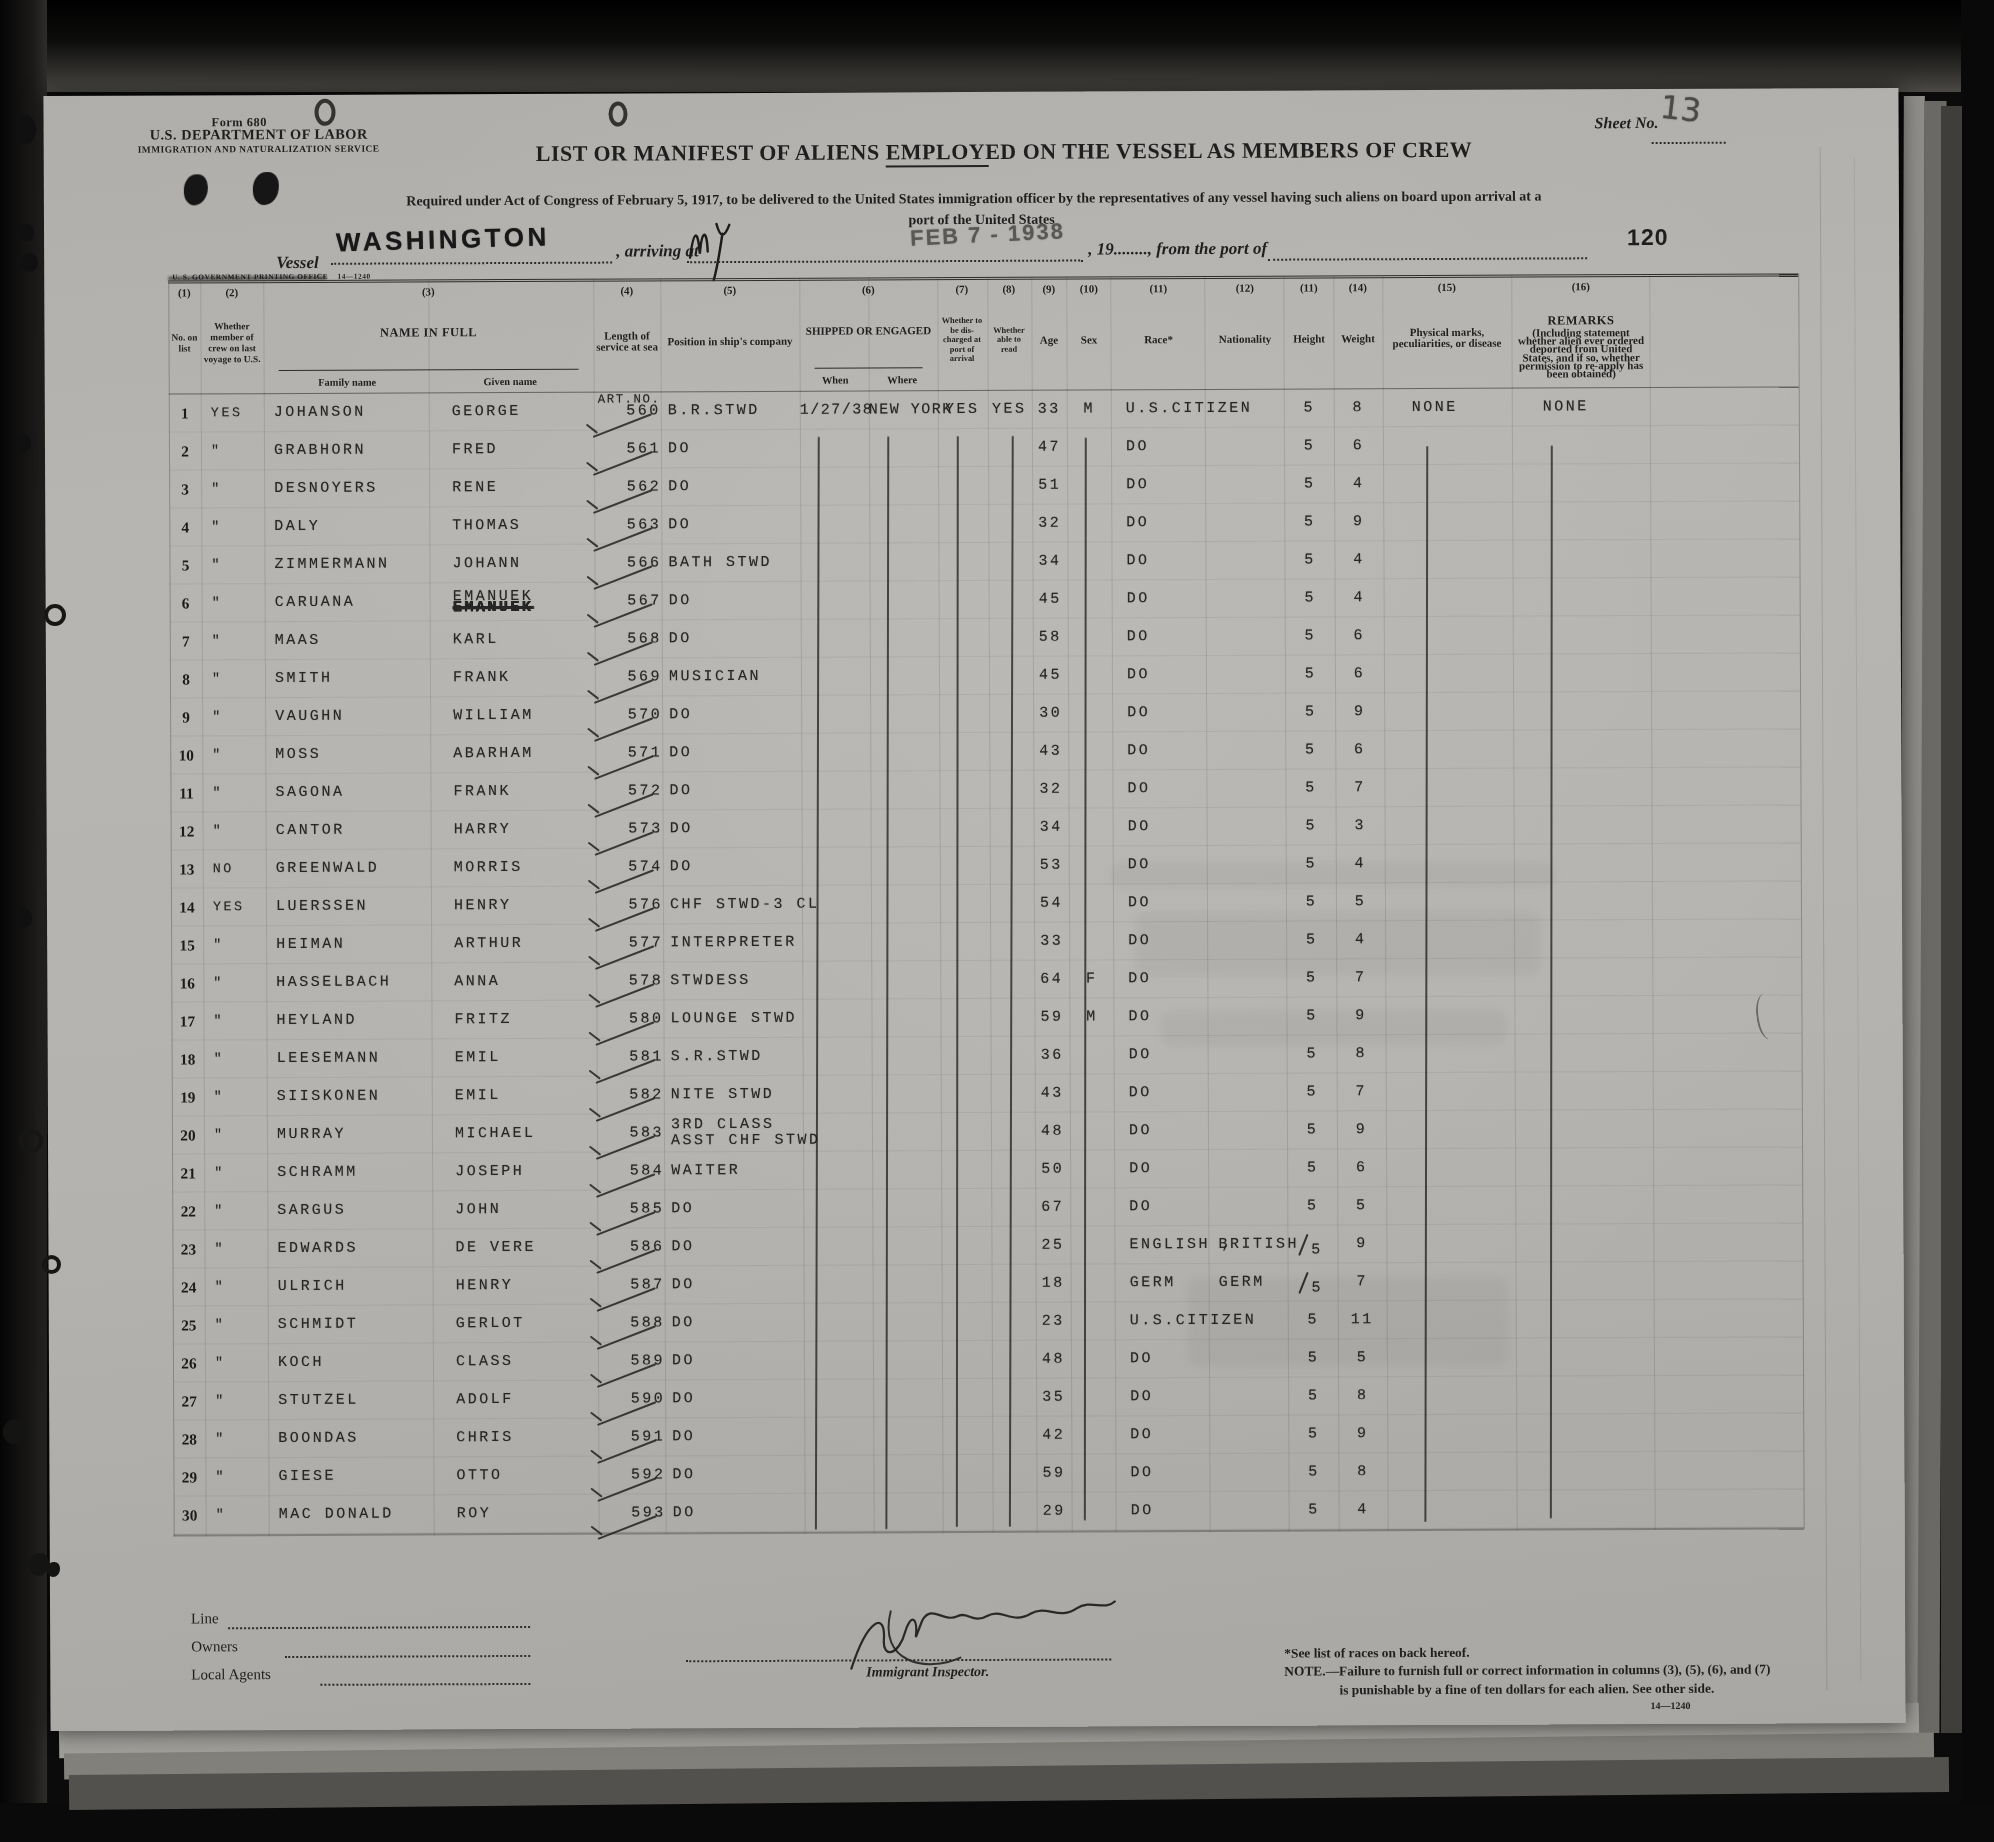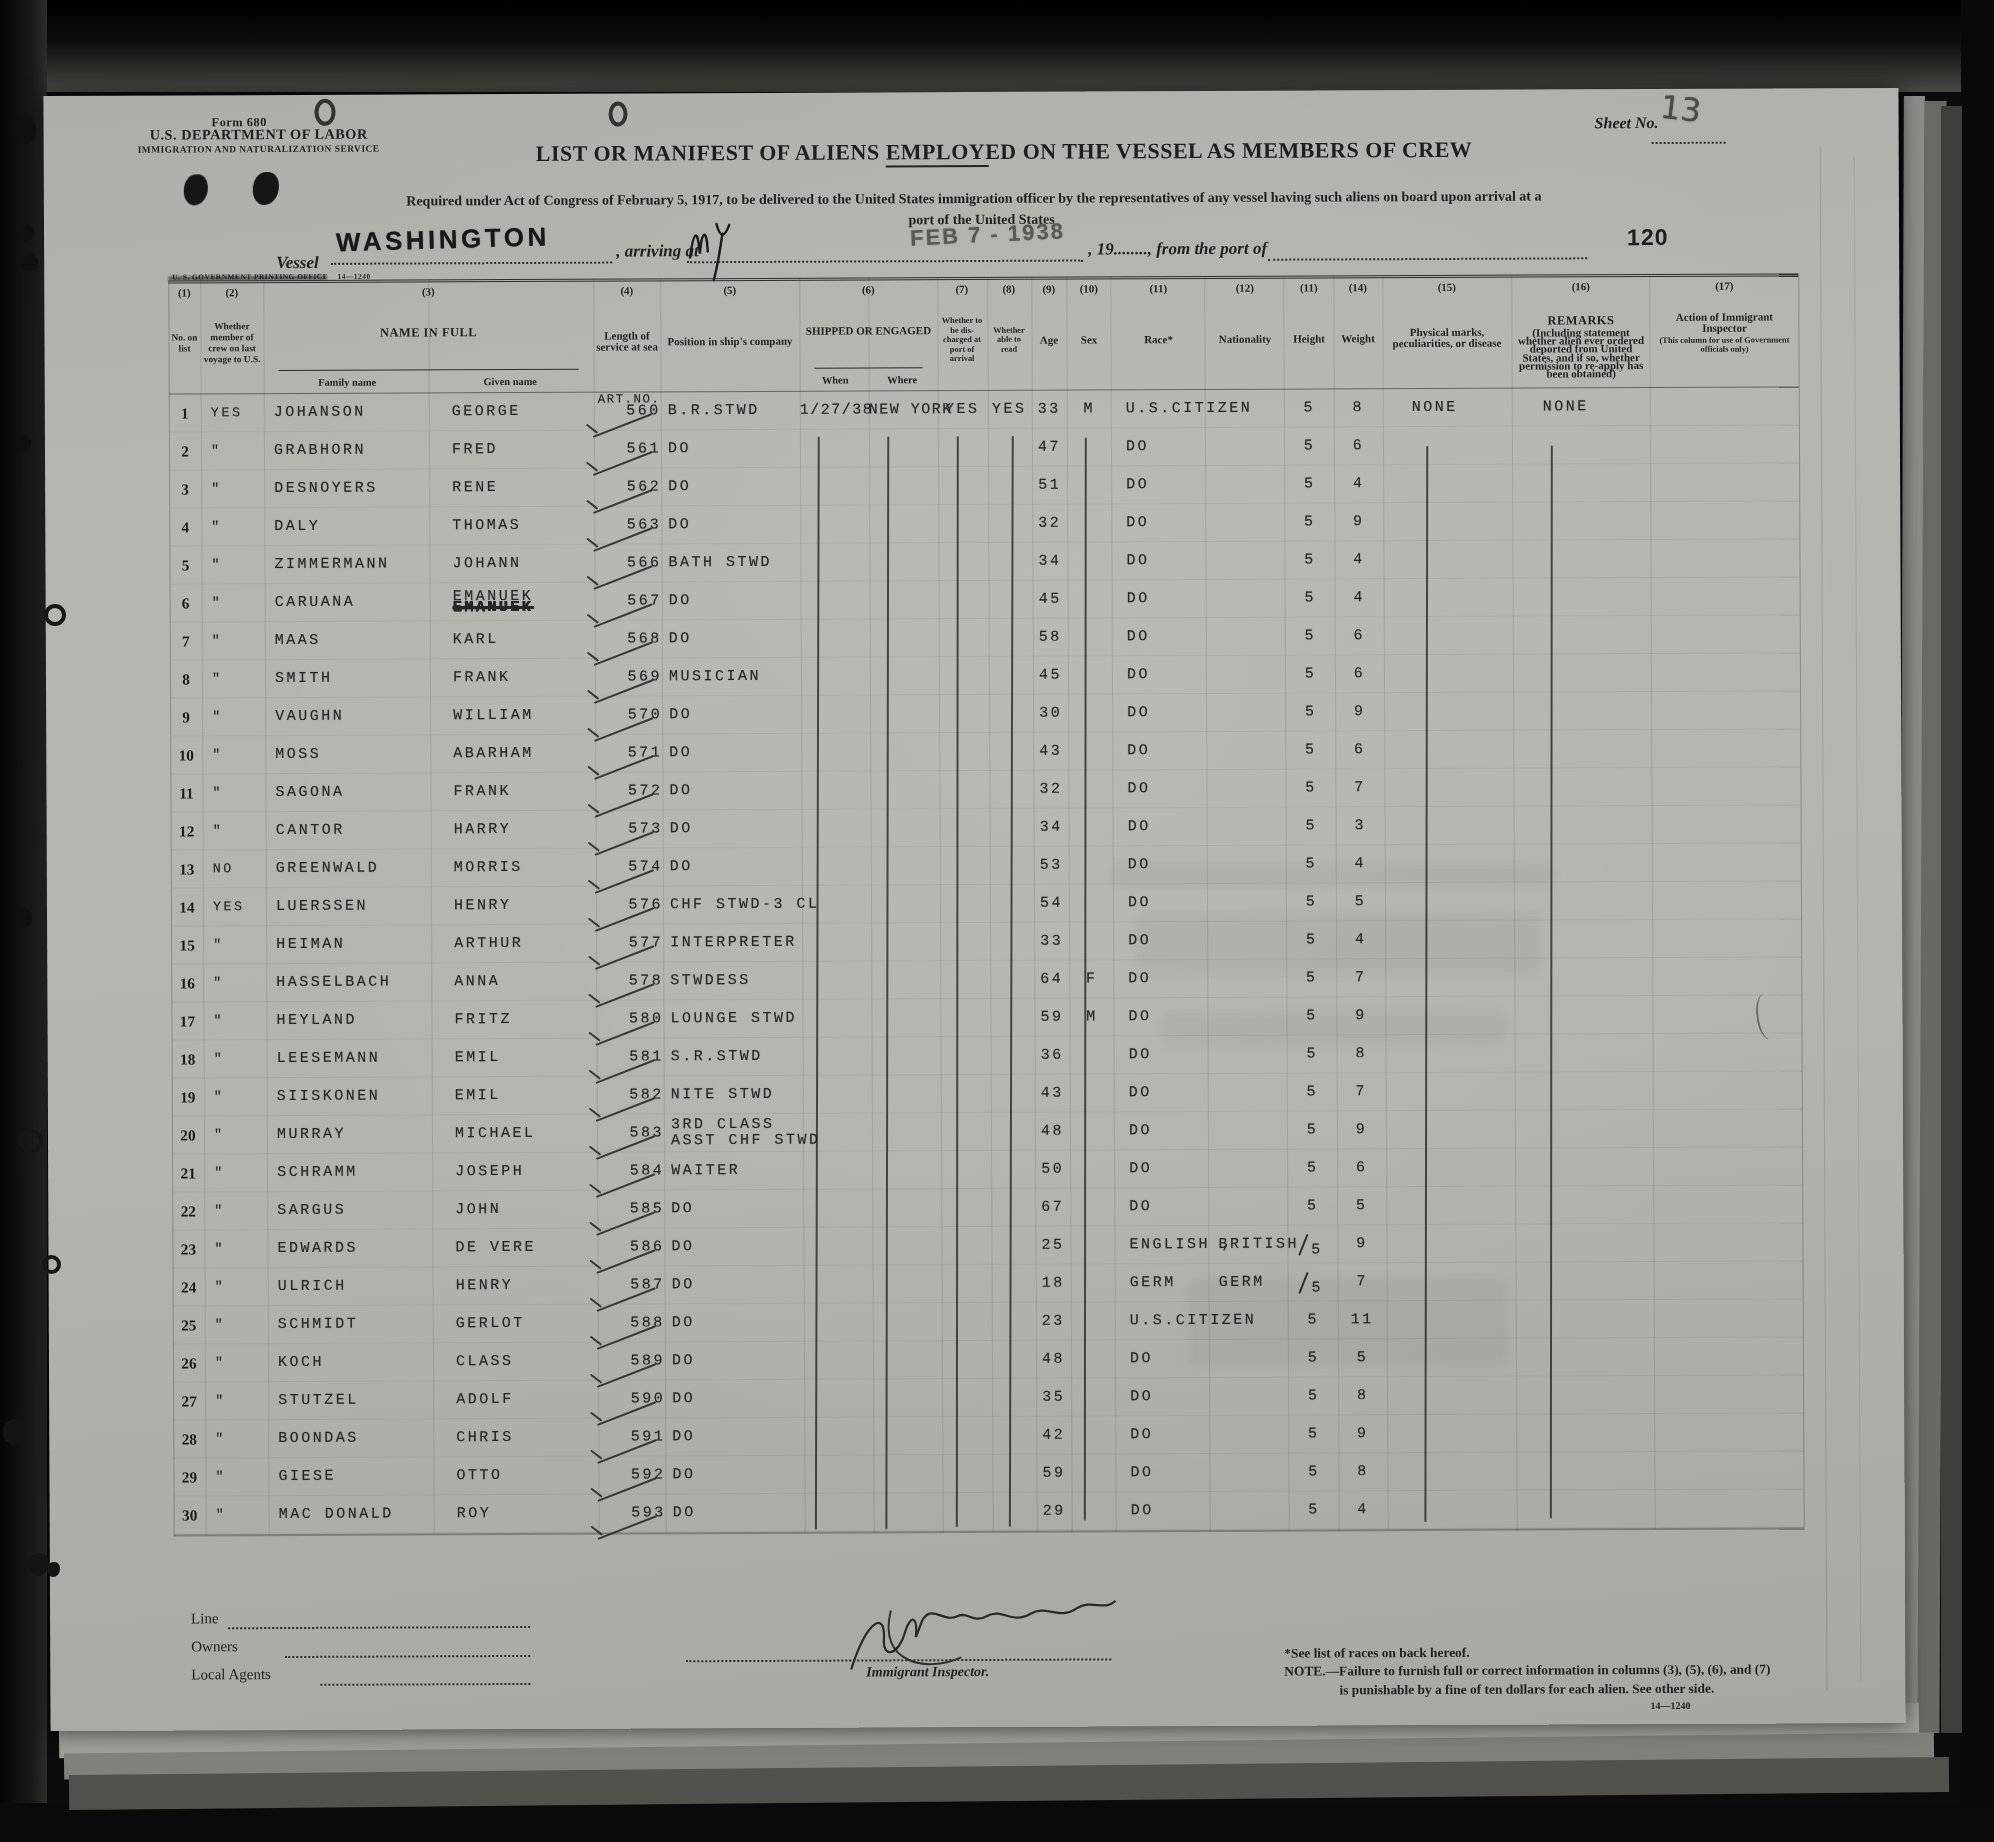--- a/index.html
+++ b/index.html
@@ -256,25 +256,20 @@
       </div>
       <div class="hcol">
         <div class="hnum">(15)</div>
         <div class="hlabel mid">Physical marks, peculiarities, or disease</div>
       </div>
       <div class="hcol">
         <div class="hnum">(16)</div>
         <div class="hlabel big" style="flex:0;padding-top:23px;">REMARKS</div>
         <div class="hsub">(Including statement whether alien ever ordered deported from United States, and if so, whether permission to re-apply has been obtained)</div>
       </div>
-      <div class="hcol">
-        <div class="hnum">(17)</div>
-        <div class="hlabel mid" style="flex:0;padding-top:20px;">Action of Immigrant Inspector</div>
-        <div class="hsub" style="font-size:8.4px;line-height:9.4px;">(This column for use of Government officials only)</div>
-      </div>
     </div>
     <div class="tbody">
         <div class="trow">
     <div class="cell c-no">1</div>
     <div class="cell c-member type">YES</div>
     <div class="cell c-family type">JOHANSON</div>
     <div class="cell c-given type">
             <span class="g1">GEORGE</span>
           </div>
     <div class="cell c-art type"><span class="artno">560</span></div>

